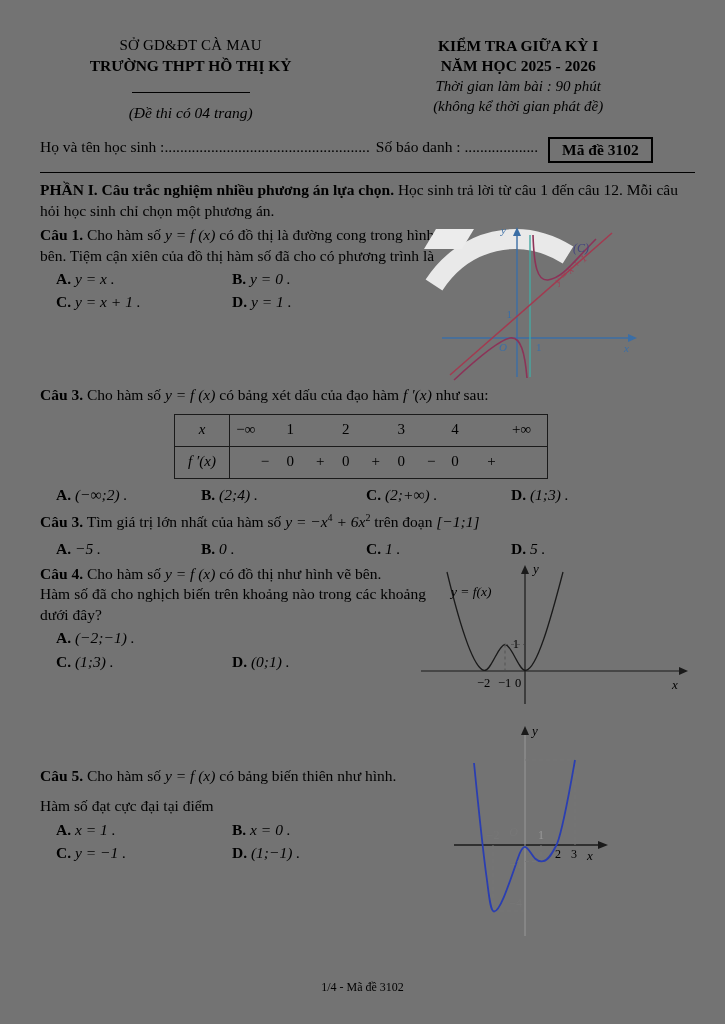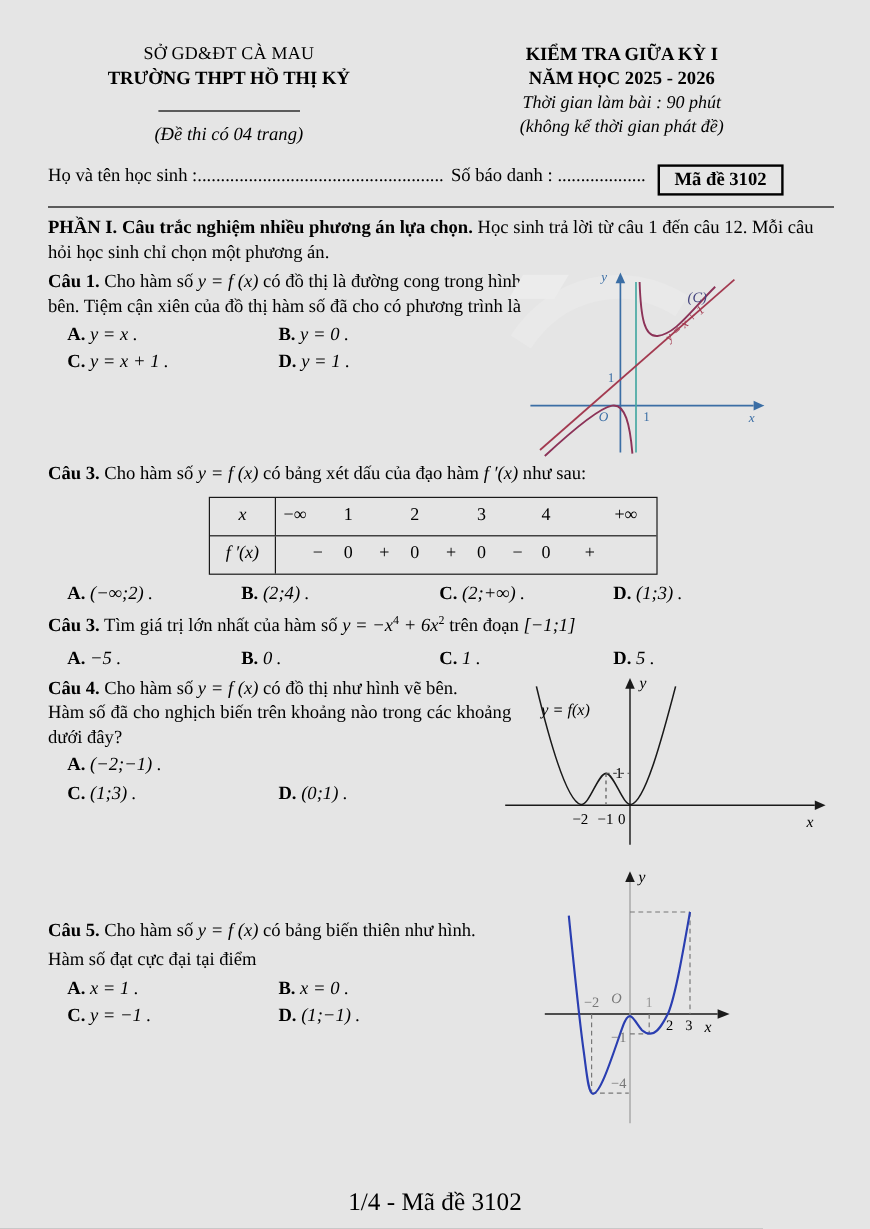--- a/index.html
+++ b/index.html
@@ -1,20 +1,20 @@
 <!DOCTYPE html>
 <html><head>
 <meta charset="utf-8">
 <style>
   html,body{margin:0;padding:0;background:#9a9a9a;}
   .page{
     position:relative;
     width:725px;height:1024px;
     margin:0 auto;
-    background:#e5e5e5;
+    background:#737373;
     box-sizing:border-box;
     padding:36px 30px 0 40px;
     font-family:"Liberation Serif", serif;
     font-size:15.5px;
     color:#000;
     line-height:1.32;
     overflow:hidden;
   }
   
   .hdr{display:flex;}
@@ -63,21 +63,21 @@
   .q4-text{width:386px;text-align:justify;}
   .q4-graph{position:absolute;right:0;top:-8px;}
   
   .q5-wrap{position:relative;height:252px;}
   .q5-graph{position:absolute;right:72px;top:8px;}
   .q5-text{width:440px;padding-top:56px;}
   
   .graph text{font-family:"Liberation Serif", serif;}
   .graph .it{font-style:italic;}
   
-  .footer{position:absolute;left:0;right:0;bottom:8px;text-align:center;font-size:21px;}
+  .footer{position:absolute;left:0;right:0;bottom:28px;text-align:center;font-size:12px;}
 </style>
 </head>
 <body>
 
 <div class="page">
 
   <div class="hdr">
     <div class="hdr-left">
       <div class="dept">SỞ GD&amp;ĐT CÀ MAU</div>
       <div class="school">TRƯỜNG THPT HỒ THỊ KỶ</div>
@@ -220,21 +220,21 @@
       <text x="104" y="92" font-size="12.5" text-anchor="end">1</text>
       <text class="it" x="257" y="133" font-size="13">x</text>
       <text class="it" x="118" y="17" font-size="13">y</text>
     </svg>
   </div>
 
   <div class="q5-wrap">
     <div class="q5-text">
       <span class="qlabel">Câu 5.</span>
       <span>Cho hàm số </span><span class="math">y = f (x)</span><span> có bảng biến thiên như hình.</span>
-      <div style="margin-top:4px;">Hàm số đạt cực đại tại điểm</div>
+      <div style="margin-top:10px;">Hàm số đạt cực đại tại điểm</div>
       <div class="opt2">
         <span class="opt"><span class="opt-k">A.</span> <span class="math">x = 1 .</span></span>
         <span class="opt"><span class="opt-k">B.</span> <span class="math">x = 0 .</span></span>
       </div>
       <div class="opt2">
         <span class="opt"><span class="opt-k">C.</span> <span class="math">y = −1 .</span></span>
         <span class="opt"><span class="opt-k">D.</span> <span class="math">(1;−1) .</span></span>
       </div>
     </div>
 

